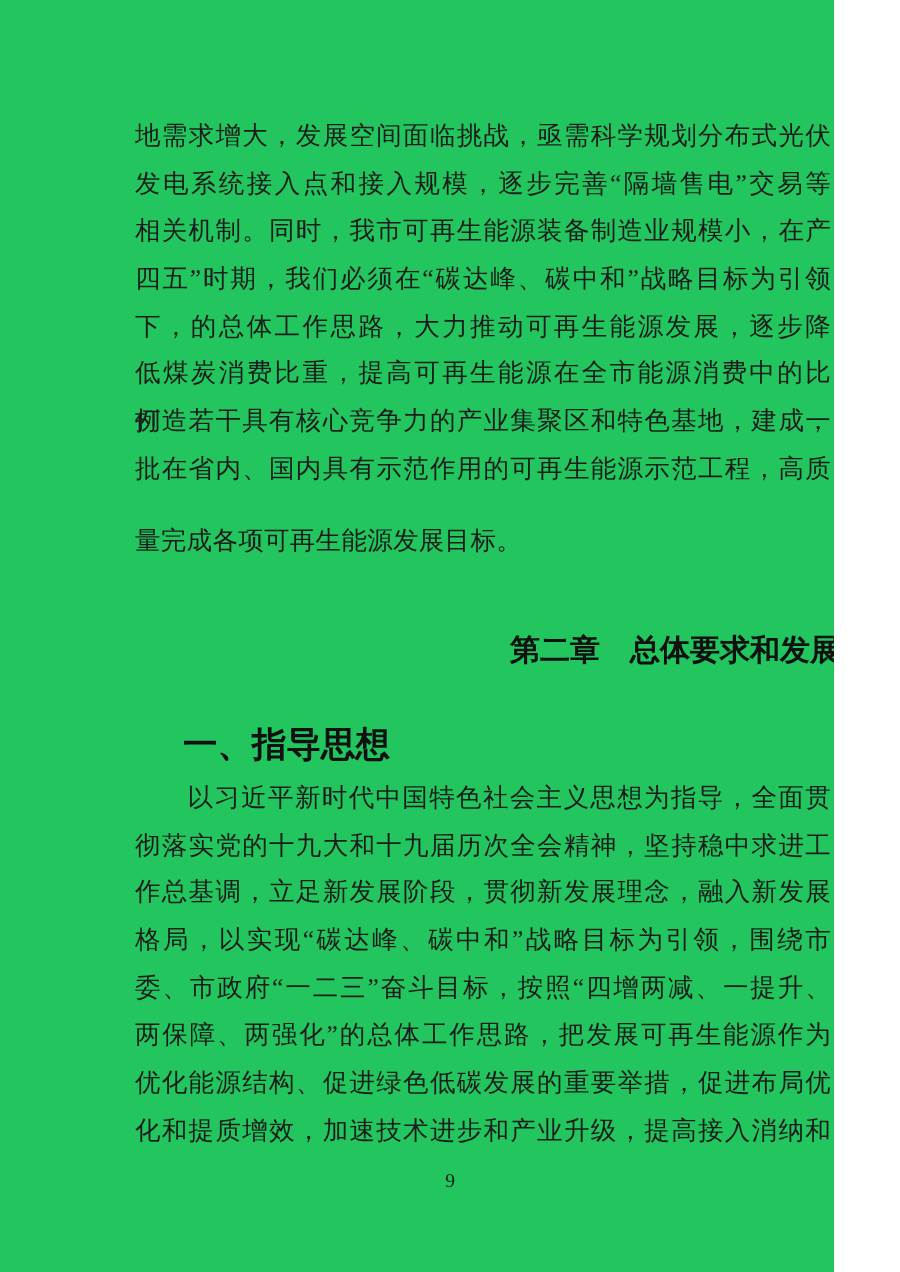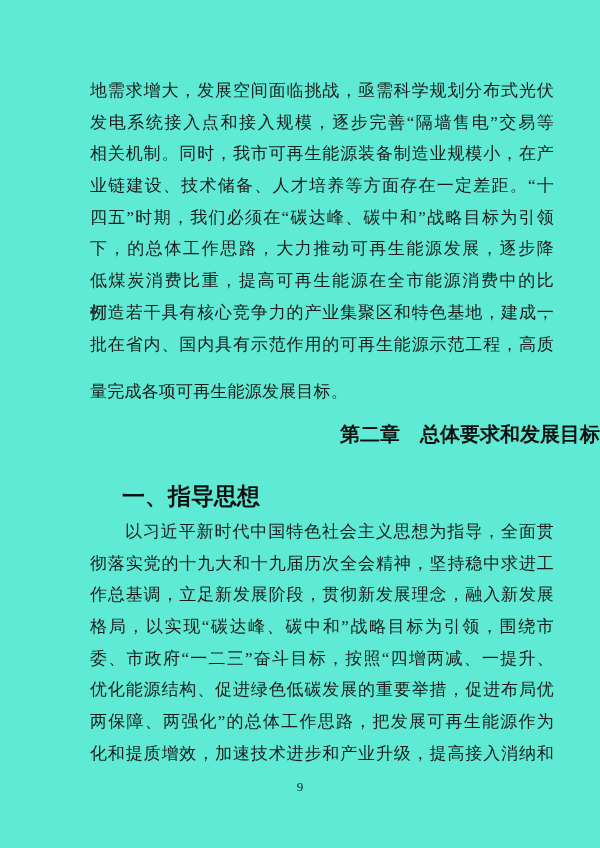--- a/index.html
+++ b/index.html
@@ -2,23 +2,23 @@
 <html><head>
 <meta charset="utf-8">
 <style>
   html, body {
     margin: 0;
     padding: 0;
     background: #ffffff;
   }
   #page {
     position: relative;
-    width: 600px;
+    width: 556px;
     height: 848px;
-    background: #5eead4;
+    background: #22c55e;
     color: #1c1c1c;
     font-family: "Liberation Serif", "DejaVu Serif", serif;
     overflow: hidden;
   }
   .para {
     position: absolute;
     left: 90px;
     width: 464px;
     font-size: 17px;
     line-height: 31.7px;
@@ -73,39 +73,38 @@
 </style>
 </head>
 <body>
 
 <div id="page">
 
   <div id="paragraph1" class="para">
     <div class="line">地需求增大，发展空间面临挑战，亟需科学规划分布式光伏</div>
     <div class="line">发电系统接入点和接入规模，逐步完善“隔墙售电”交易等</div>
     <div class="line">相关机制。同时，我市可再生能源装备制造业规模小，在产</div>
-    <div class="line">业链建设、技术储备、人才培养等方面存在一定差距。“十</div>
     <div class="line">四五”时期，我们必须在“碳达峰、碳中和”战略目标为引领</div>
     <div class="line">下，的总体工作思路，大力推动可再生能源发展，逐步降</div>
     <div class="line">低煤炭消费比重，提高可再生能源在全市能源消费中的比例，</div>
     <div class="line">打造若干具有核心竞争力的产业集聚区和特色基地，建成一</div>
     <div class="line">批在省内、国内具有示范作用的可再生能源示范工程，高质</div>
     <div class="line para-end">量完成各项可再生能源发展目标。</div>
   </div>
 
   <div id="chapter-heading">第二章　总体要求和发展目标</div>
 
   <div id="section-heading">一、指导思想</div>
 
   <div id="paragraph2" class="para">
     <div class="line indent">以习近平新时代中国特色社会主义思想为指导，全面贯</div>
     <div class="line">彻落实党的十九大和十九届历次全会精神，坚持稳中求进工</div>
     <div class="line">作总基调，立足新发展阶段，贯彻新发展理念，融入新发展</div>
     <div class="line">格局，以实现“碳达峰、碳中和”战略目标为引领，围绕市</div>
     <div class="line">委、市政府“一二三”奋斗目标，按照“四增两减、一提升、</div>
+    <div class="line">两保障、两强化”的总体工作思路，把发展可再生能源作为</div>
     <div class="line">优化能源结构、促进绿色低碳发展的重要举措，促进布局优</div>
-    <div class="line">两保障、两强化”的总体工作思路，把发展可再生能源作为</div>
     <div class="line">化和提质增效，加速技术进步和产业升级，提高接入消纳和</div>
   </div>
 
   <div id="page-number">9</div>
 
 </div>
 
 </body></html>

